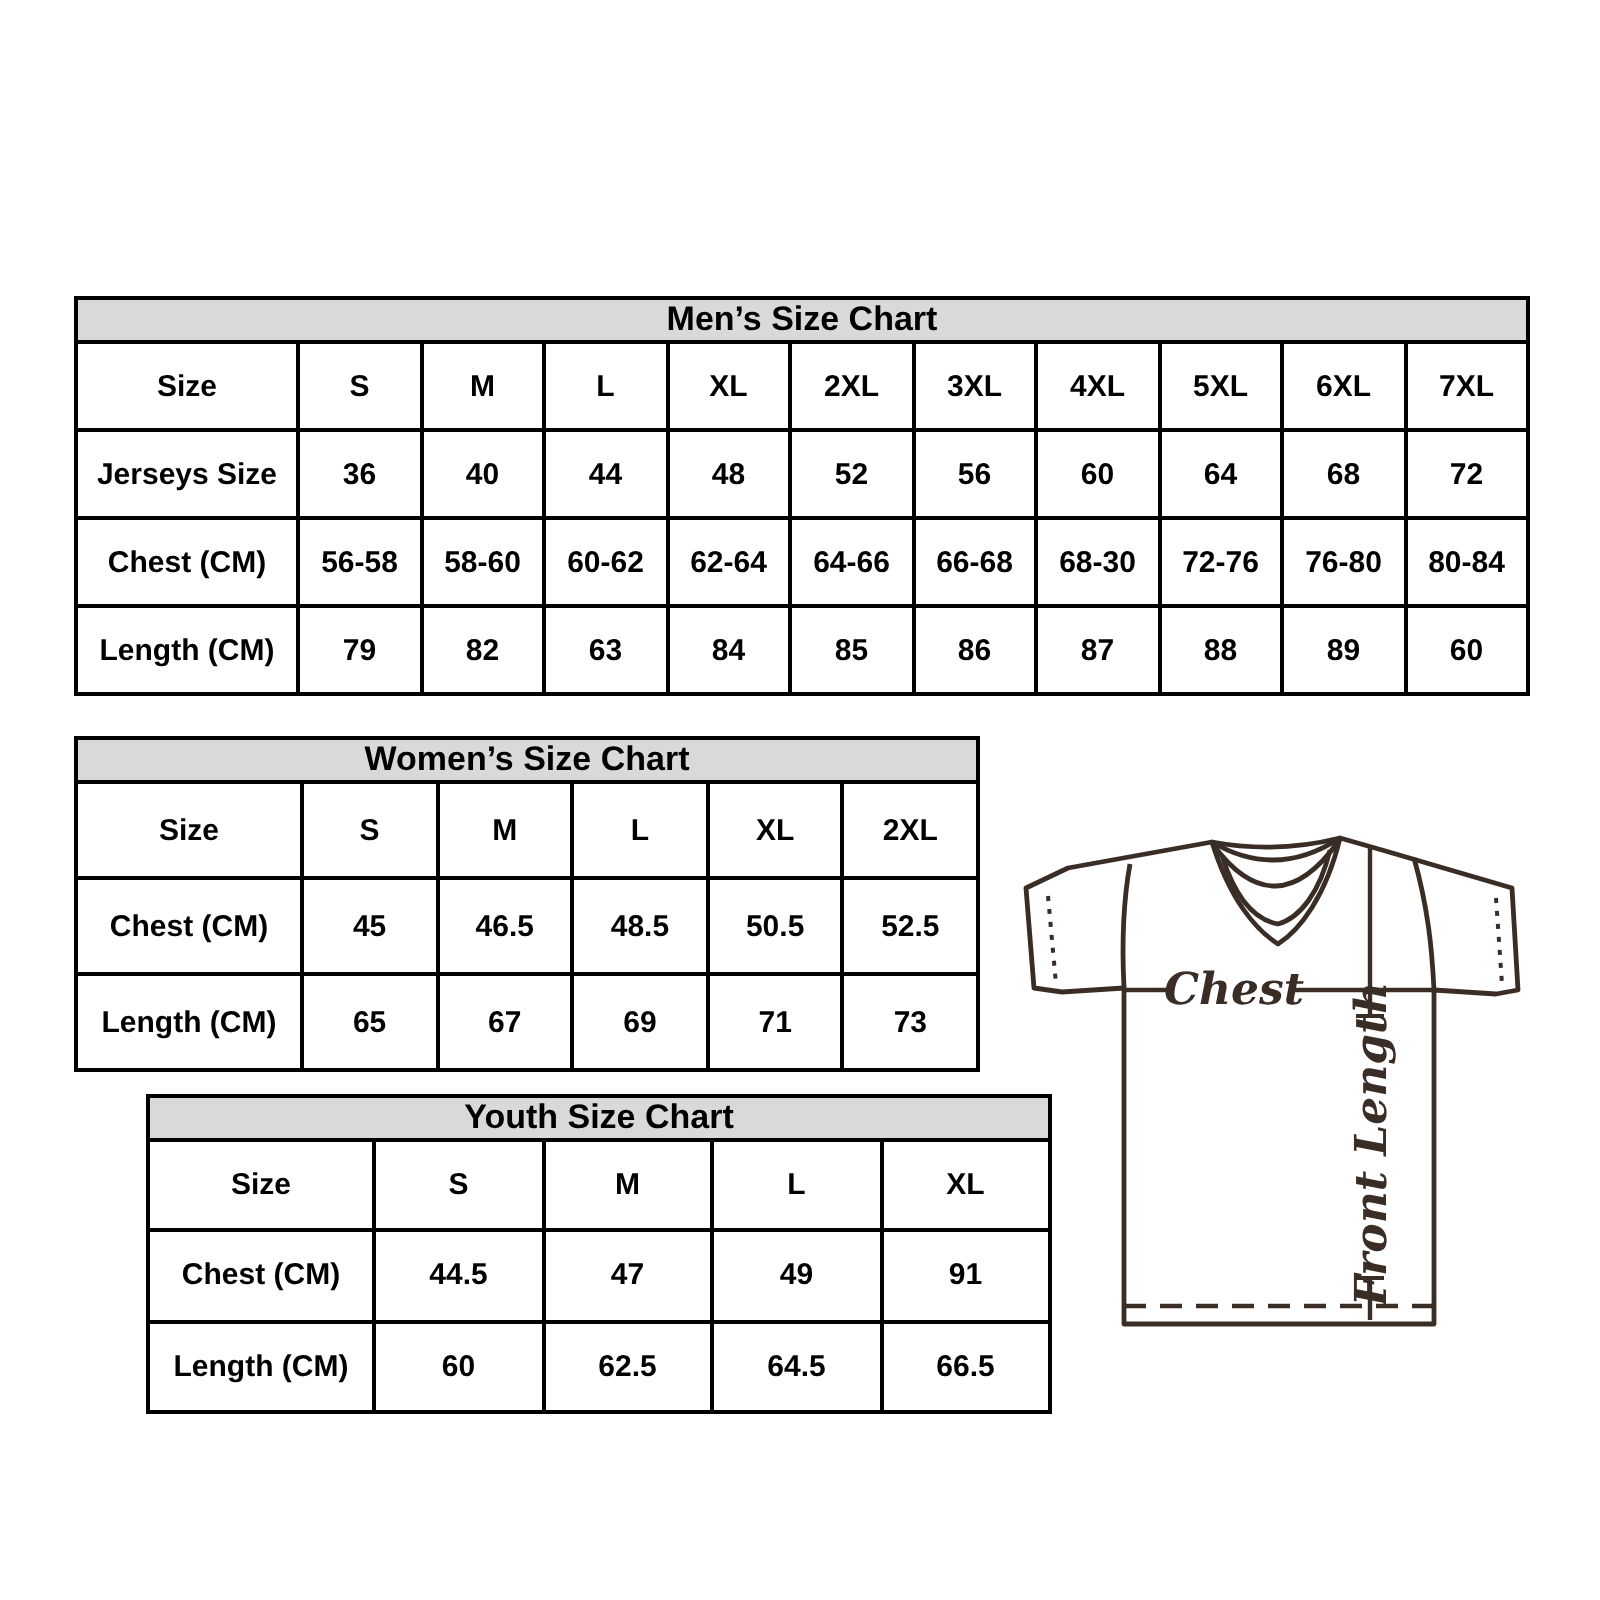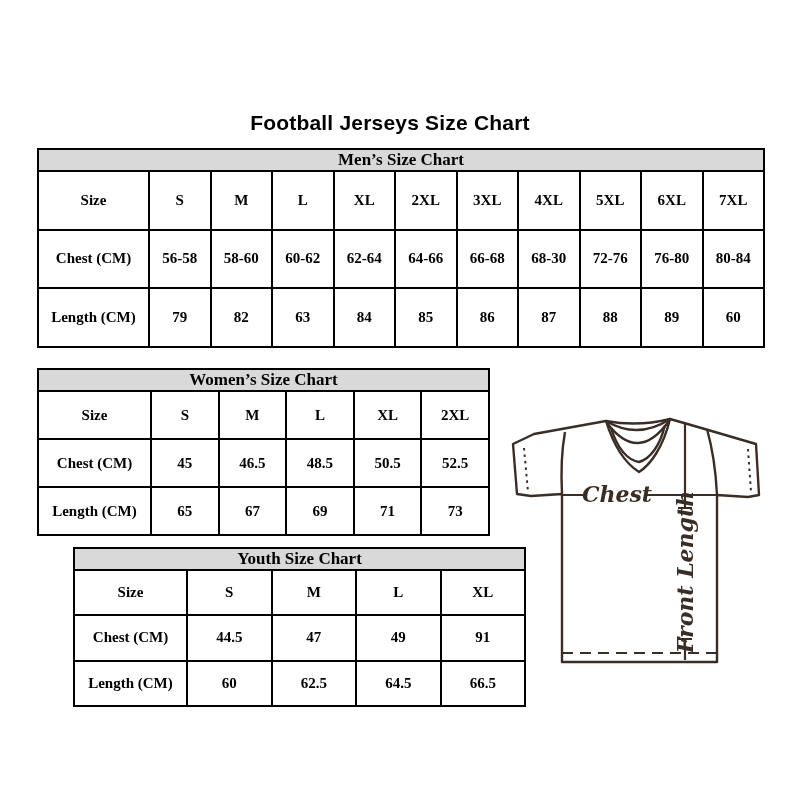--- a/index.html
+++ b/index.html
@@ -4,21 +4,21 @@
 <style>
   html,body{margin:0;padding:0;background:#fff;}
   .page{
     position:relative;width:800px;height:800px;background:#ffffff;overflow:hidden;
     font-family:"Liberation Sans",sans-serif;color:#000;
   }
   .page-title{
     position:absolute;top:97px;left:0;width:780px;text-align:center;
     font-size:21px;font-weight:bold;letter-spacing:.2px;
   }
-  .size-table{position:absolute;font-family:Liberation Serif, serif;}
+  .size-table{position:absolute;}
   .size-table table{
     border-collapse:collapse;table-layout:fixed;width:100%;height:100%;
   }
   .size-table th,.size-table td{
     border:2px solid #000;text-align:center;vertical-align:middle;
     font-weight:bold;padding:0;overflow:hidden;
   }
   .size-table th{background:#d9d9d9;font-size:17px;}
   .size-table td{font-size:15px;background:#fff;}
   #mens{left:37px;top:148px;width:728px;height:200px;}
@@ -31,21 +31,20 @@
   .jersey text{
     font-family:"DejaVu Serif","Liberation Serif",serif;
     font-style:italic;font-weight:bold;font-size:22px;
   }
 </style>
 </head>
 <body>
 
 <div class="page">
 
-  <h1 class="page-title">Football Jerseys Size Chart</h1>
 
   <div class="size-table" id="mens">
     <table>
       <colgroup>
           <col class="c-label">
           <col span="10">
         </colgroup>
       <thead>
         <tr>
           <th colspan="11">Men’s Size Chart</th>
@@ -59,20 +58,33 @@
             <td>L</td>
             <td>XL</td>
             <td>2XL</td>
             <td>3XL</td>
             <td>4XL</td>
             <td>5XL</td>
             <td>6XL</td>
             <td>7XL</td>
           </tr>
           <tr>
+            <td>Jerseys Size</td>
+            <td>36</td>
+            <td>40</td>
+            <td>44</td>
+            <td>48</td>
+            <td>52</td>
+            <td>56</td>
+            <td>60</td>
+            <td>64</td>
+            <td>68</td>
+            <td>72</td>
+          </tr>
+          <tr>
             <td>Chest (CM)</td>
             <td>56-58</td>
             <td>58-60</td>
             <td>60-62</td>
             <td>62-64</td>
             <td>64-66</td>
             <td>66-68</td>
             <td>68-30</td>
             <td>72-76</td>
             <td>76-80</td>

